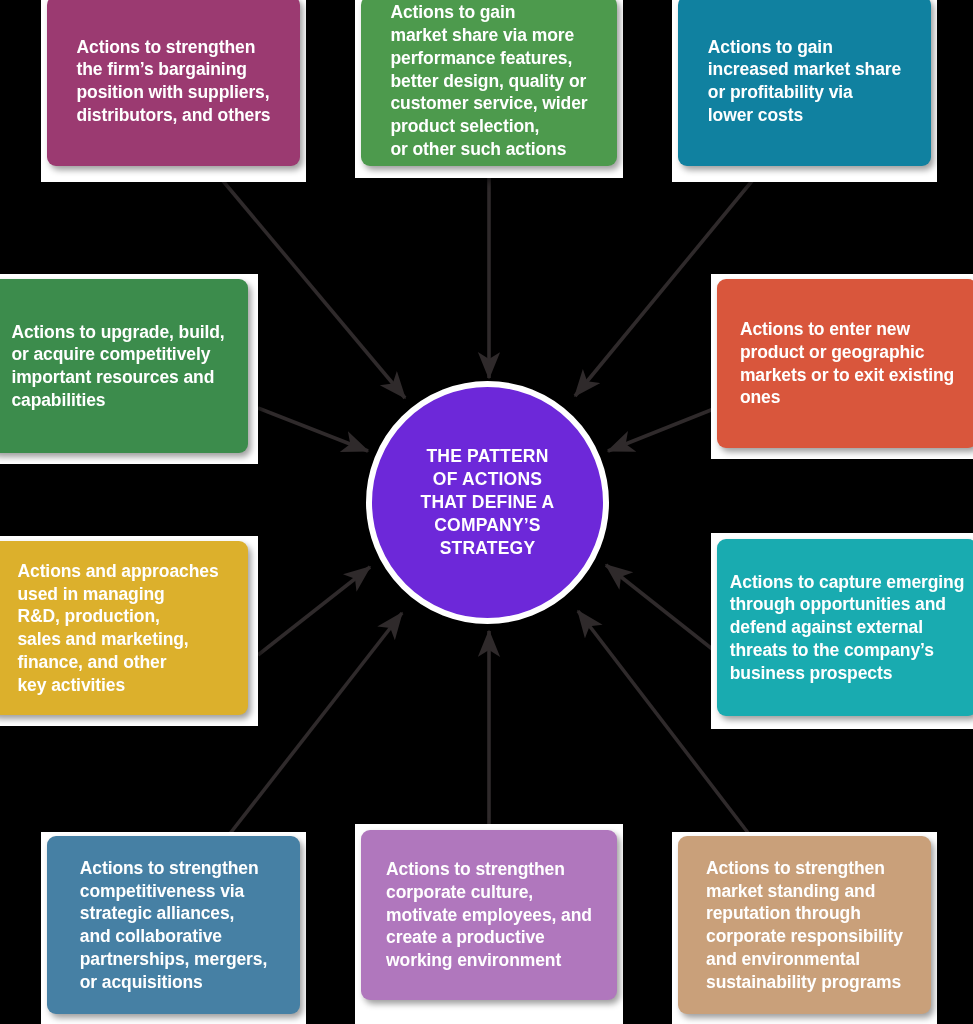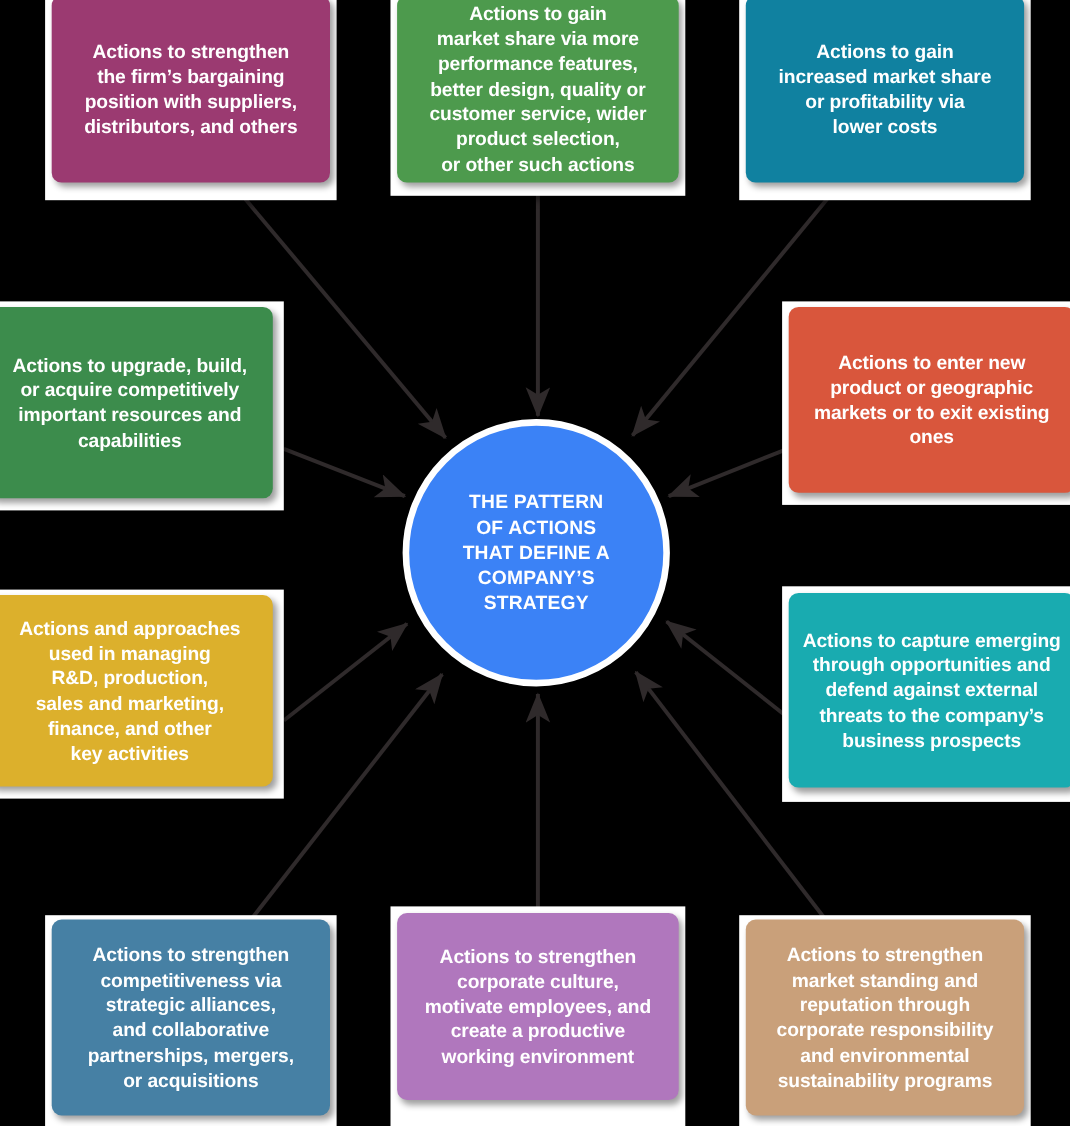--- a/index.html
+++ b/index.html
@@ -41,37 +41,36 @@
     border-radius: 9px;
     box-shadow: 3px 4px 6px rgba(0,0,0,0.38);
     display: flex;
     align-items: center;
     justify-content: center;
     box-sizing: border-box;
   }
   .chip .chip-text {
     color: #ffffff;
     font-weight: bold;
-    text-align: center;
     line-height: 1.30;
     font-size: 17.5px;
     letter-spacing: -0.1px;
     padding: 0 8px;
     white-space: pre-line;
   }
 
   
   #center-node {
     position: absolute;
     left: 366px;
     top: 381px;
     width: 243px;
     height: 243px;
     border-radius: 50%;
-    background: #3b82f6;
+    background: #6d28d9;
     border: 6px solid #ffffff;
     box-sizing: border-box;
     z-index: 3;
     display: flex;
     align-items: center;
     justify-content: center;
   }
   #center-node .center-text {
     color: #ffffff;
     font-weight: bold;

